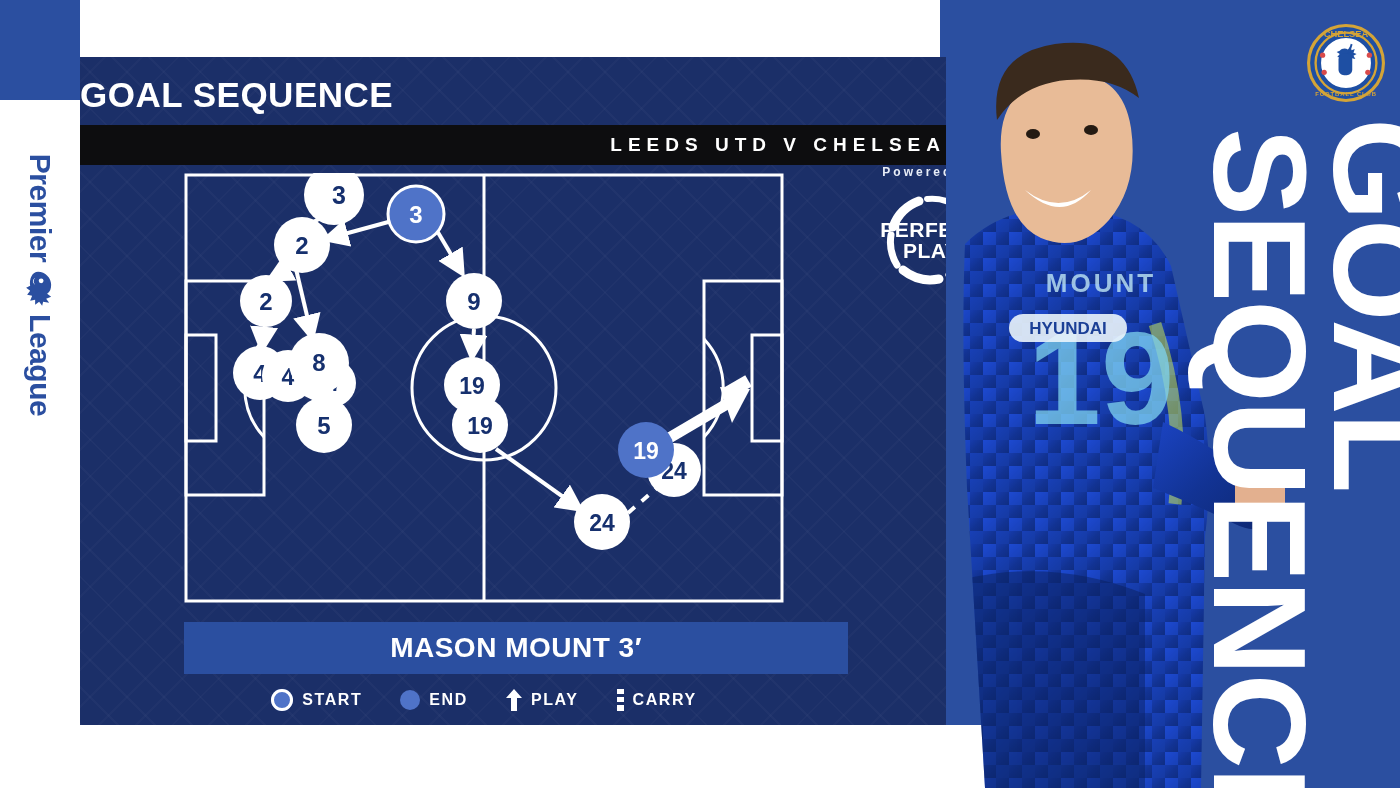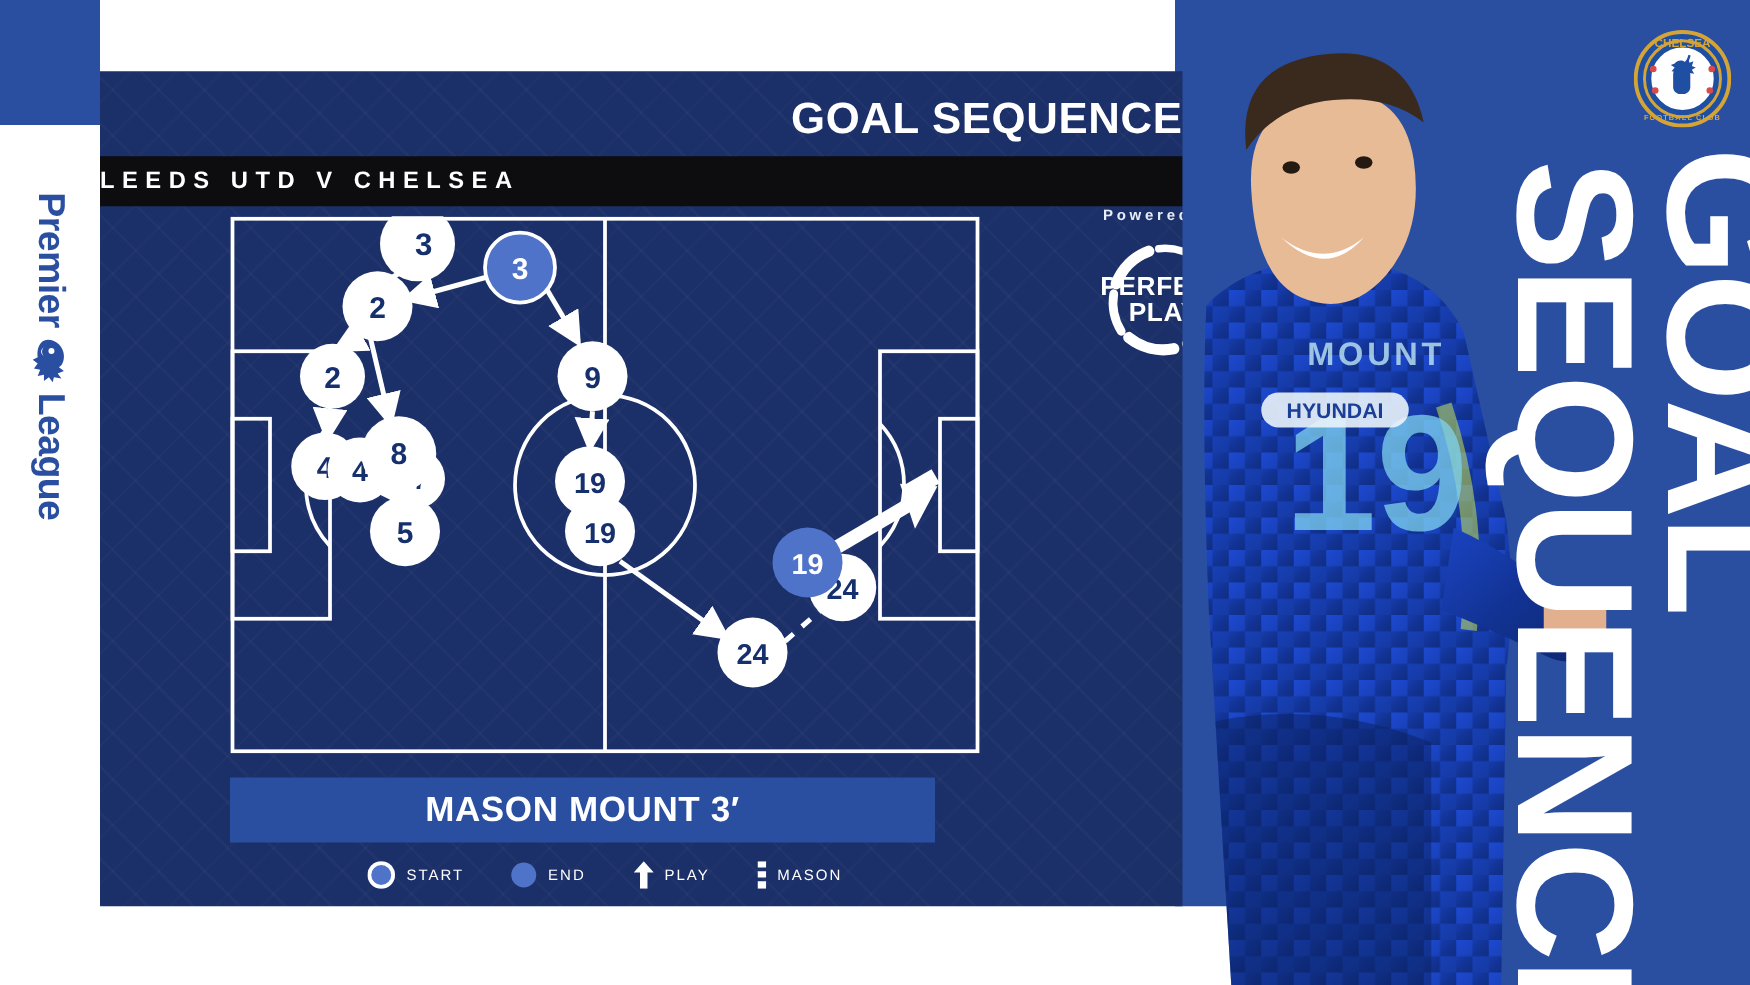--- a/index.html
+++ b/index.html
@@ -21,49 +21,49 @@
            font-family:"Liberation Sans",sans-serif;}
 
   
   .card{position:absolute;left:80px;top:57px;width:866px;height:668px;
         background:#1b2f68;overflow:hidden;}
   .card .texture{position:absolute;inset:0;opacity:.5;
     background-image:
       repeating-linear-gradient(45deg,  rgba(255,255,255,.055) 0 2px, transparent 2px 26px),
       repeating-linear-gradient(-45deg, rgba(255,255,255,.045) 0 2px, transparent 2px 26px);}
 
-  .card-title{position:absolute;left:0;top:18px;width:866px;text-align:right;
+  .card-title{position:absolute;left:0;top:18px;width:866px;text-align:left;
               color:#fff;font-size:35px;font-weight:700;letter-spacing:.5px;}
   .subbar{position:absolute;left:0;top:68px;width:866px;height:40px;background:#0d0d0f;}
-  .subbar span{display:block;line-height:40px;text-align:left;color:#fff;
+  .subbar span{display:block;line-height:40px;text-align:right;color:#fff;
                font-size:19px;font-weight:700;letter-spacing:6px;}
 
   
   .powered{position:absolute;left:776px;top:108px;width:150px;text-align:center;}
   .powered .pb-label{color:#e8edf7;font-size:12px;letter-spacing:3px;font-weight:600;}
   .pp-logo{position:relative;width:112px;height:112px;margin:6px auto 0;}
   .pp-text{position:absolute;inset:0;display:flex;flex-direction:column;
            align-items:center;justify-content:center;color:#fff;font-weight:700;
            line-height:.98;}
   .pp-text .l1{font-size:21px;letter-spacing:.5px;}
   .pp-text .l2{font-size:21px;letter-spacing:.5px;}
 
   
   .pitch{position:absolute;left:104px;top:116px;width:600px;height:430px;}
 
   
-  .namebar{position:absolute;left:104px;top:565px;width:564px;height:52px;
+  .namebar{position:absolute;left:104px;top:565px;width:664px;height:52px;
            background:#2b4fa0;display:flex;align-items:center;justify-content:center;text-align:center;}
   .namebar span{color:#fff;font-size:28px;font-weight:700;letter-spacing:.5px;}
 
   
   .legend{position:absolute;left:104px;top:623px;width:600px;height:40px;
           display:flex;align-items:center;justify-content:center;gap:38px;}
   .lg{display:flex;align-items:center;gap:9px;}
-  .lg .lab{color:#fff;font-size:12px;font-weight:400;letter-spacing:1.6px;}
+  .lg .lab{color:#fff;font-size:16px;font-weight:700;letter-spacing:1.6px;}
   .ic-start{width:22px;height:22px;border-radius:50%;background:#4f73c8;
             box-shadow:0 0 0 3px #fff inset;}
   .ic-end{width:20px;height:20px;border-radius:50%;background:#4f73c8;}
 
   
   .vtitle{position:absolute;left:1146px;top:0;width:360px;height:788px;
           pointer-events:none;}
   .vline{position:absolute;transform-origin:left top;transform:rotate(90deg);
          color:#fff;font-weight:700;white-space:nowrap;font-size:132px;
          letter-spacing:-2px;line-height:.86;}
@@ -273,21 +273,21 @@
         <span class="lab">PLAY</span>
       </div>
       <div class="lg">
         <svg width="7" height="22" viewBox="0 0 7 22">
           <g fill="#fff">
               <rect x="0" y="0" width="7" height="5"></rect>
               <rect x="0" y="8" width="7" height="5"></rect>
               <rect x="0" y="16" width="7" height="6"></rect>
             </g>
         </svg>
-        <span class="lab">MASON</span>
+        <span class="lab">CARRY</span>
       </div>
     </div>
   </div>
 
   <div class="player">
     <svg width="380" height="764" viewBox="0 0 380 764">
       <defs>
         <linearGradient id="kit" x1="0" y1="0" x2="1" y2="1">
           <stop offset="0%" stop-color="#1b44c4"></stop>
             <stop offset="50%" stop-color="#123394"></stop>

